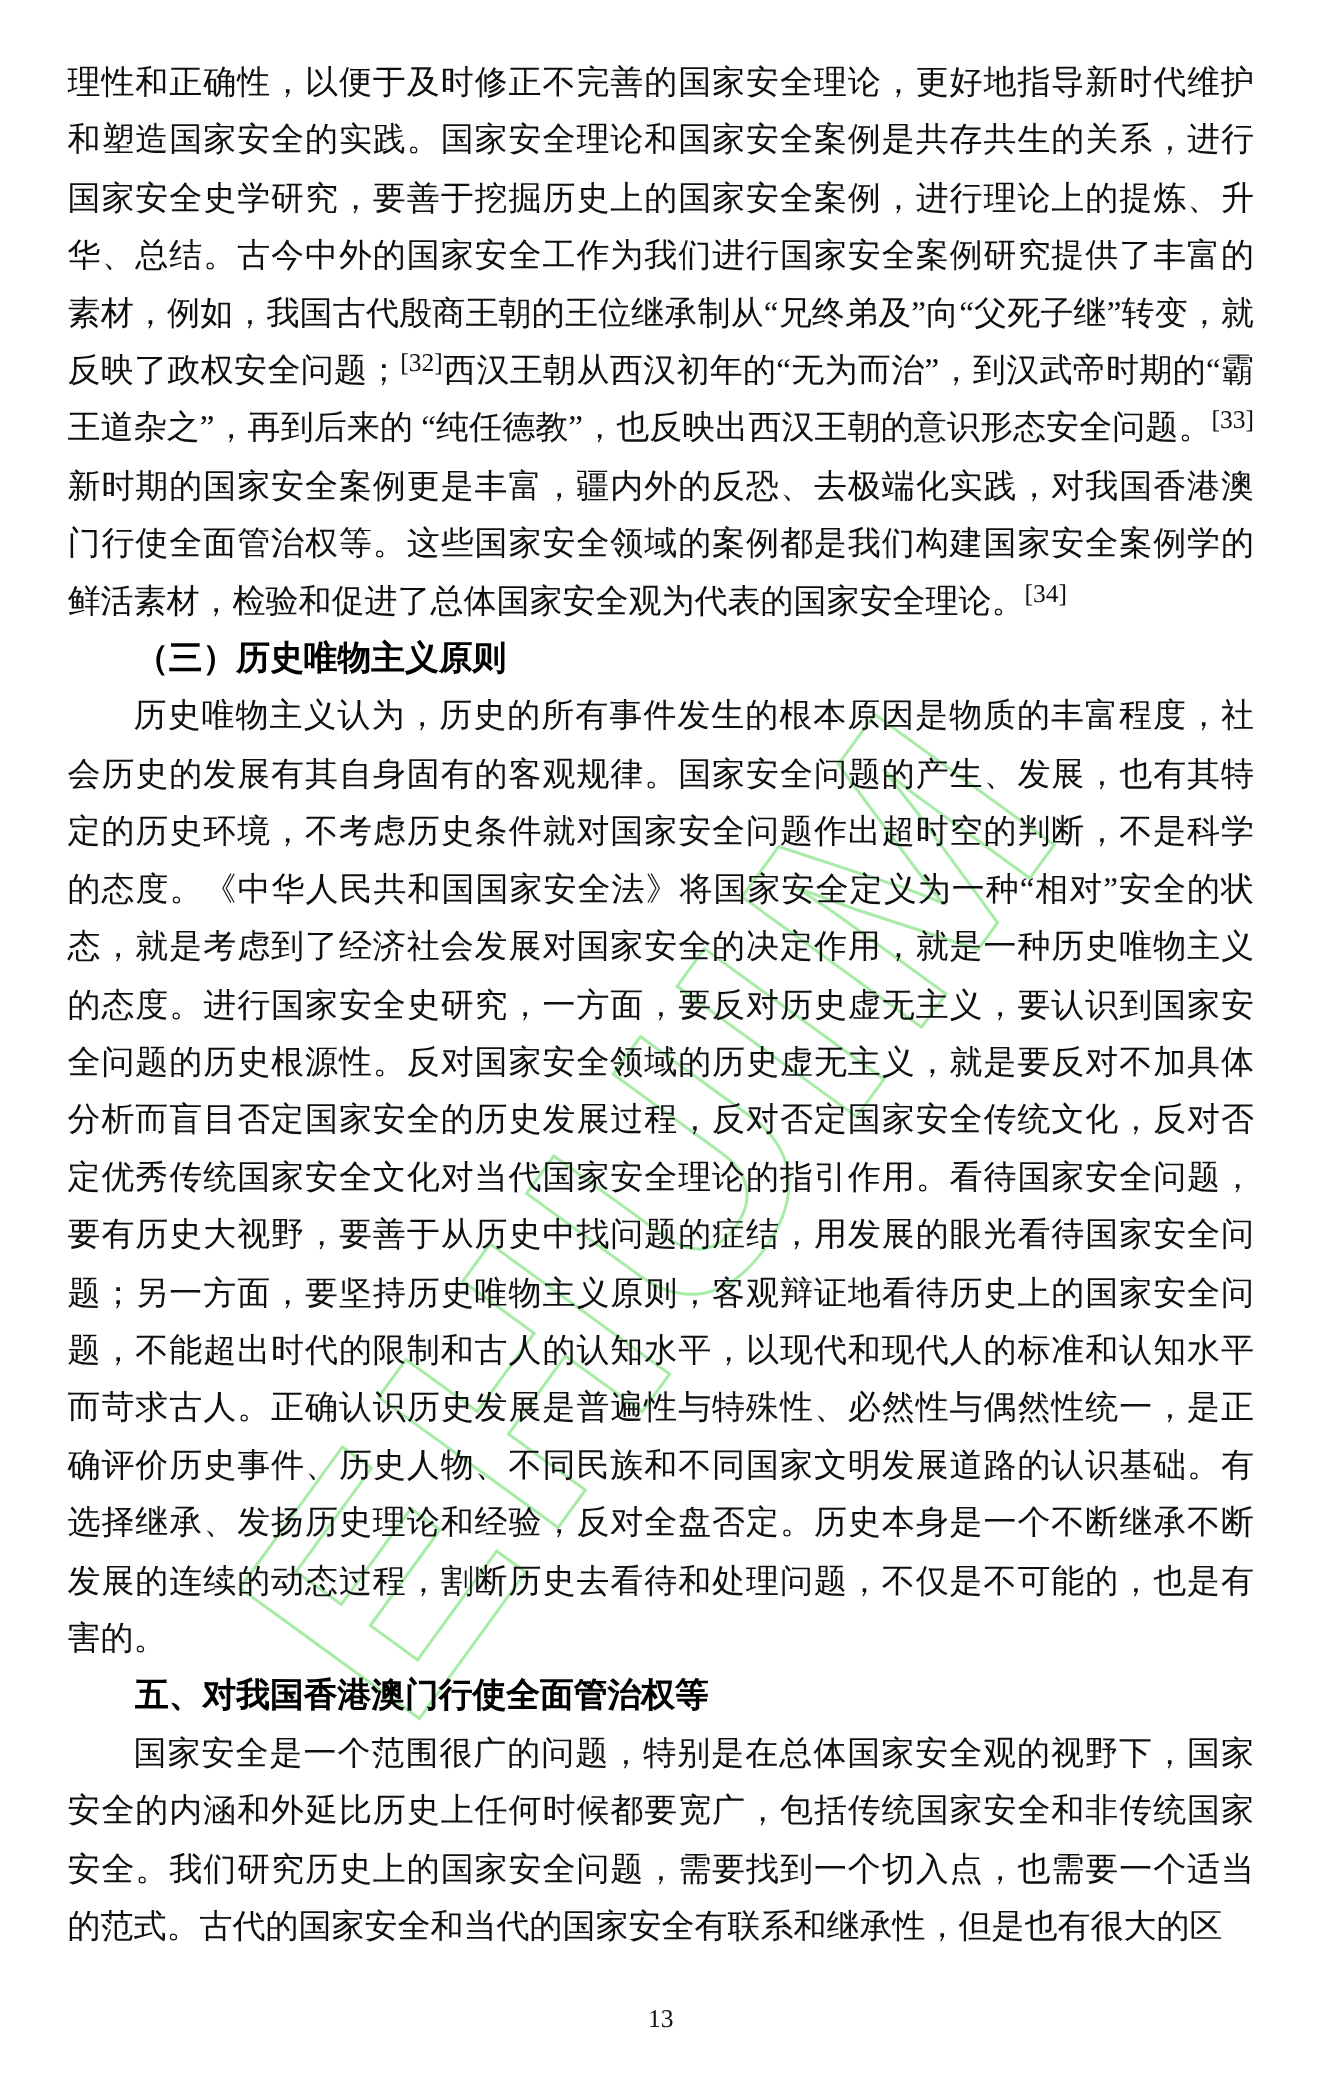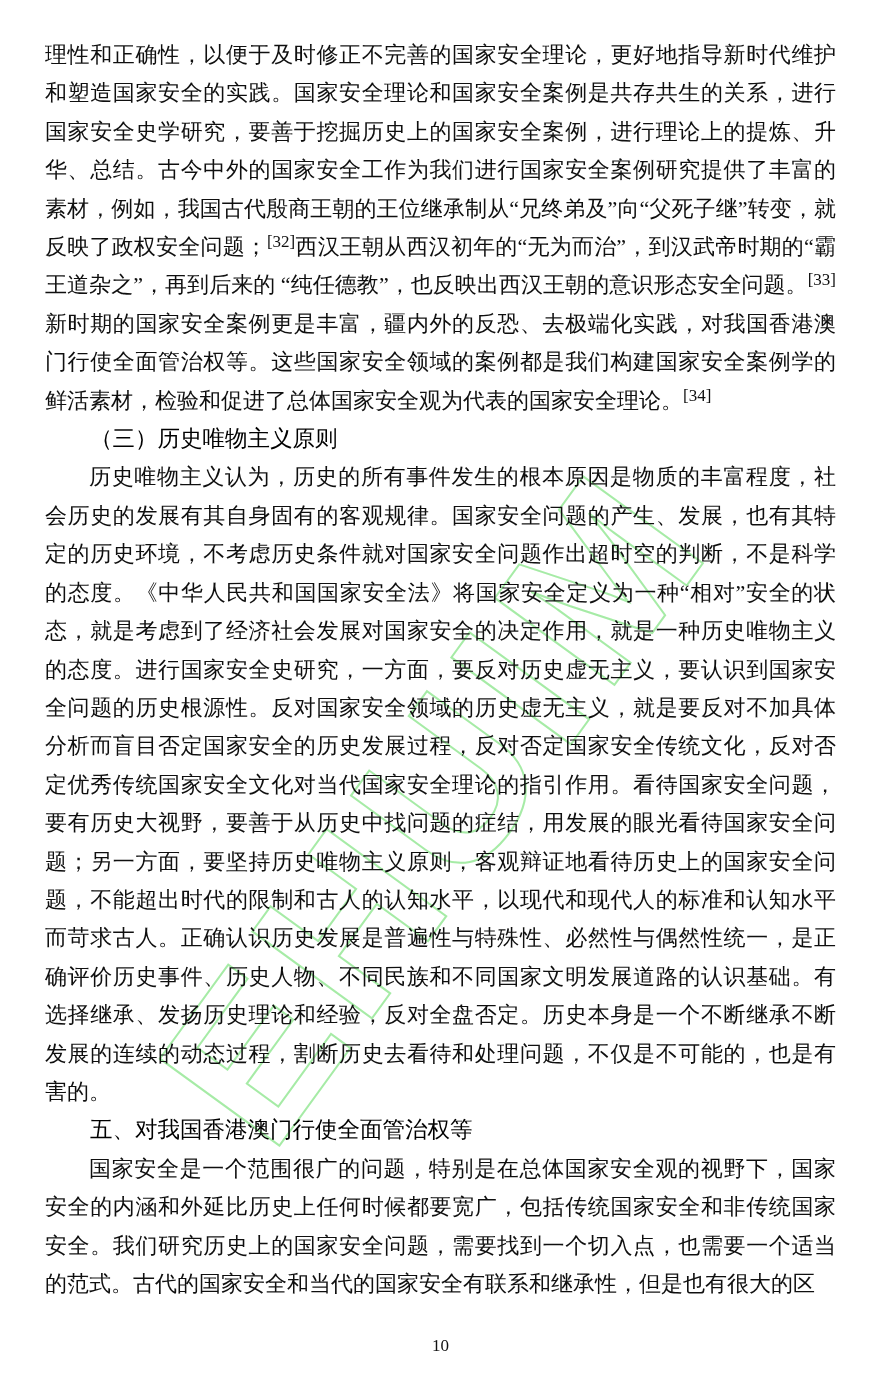--- a/index.html
+++ b/index.html
@@ -41,21 +41,21 @@
     word-break: break-all;
   }
   p.para.indent {
     text-indent: 2em;
   }
   h3.heading {
     margin: 0;
     font-size: 22.5px;
     line-height: 38.4px;
     text-indent: 2em;
-    font-weight: normal;
+    font-weight: bold;
     color: #000000;
     font-family: "Liberation Sans", "DejaVu Sans", sans-serif;
     text-align: left;
   }
   sup.ref {
     font-size: 17px;
     line-height: 0;
     vertical-align: 7px;
     font-family: "Liberation Serif", "DejaVu Serif", serif;
   }
@@ -80,16 +80,16 @@
 
   <main class="content">
       <p class="para"><span>理性和正确性，以便于及时修正不完善的国家安全理论，更好地指导新时代维护和塑造国家安全的实践。国家安全理论和国家安全案例是共存共生的关系，进行国家安全史学研究，要善于挖掘历史上的国家安全案例，进行理论上的提炼、升华、总结。古今中外的国家安全工作为我们进行国家安全案例研究提供了丰富的素材，例如，我国古代殷商王朝的王位继承制从“兄终弟及”向“父死子继”转变，就反映了政权安全问题；</span><sup class="ref">[32]</sup><span>西汉王朝从西汉初年的“无为而治”，到汉武帝时期的“霸王道杂之”，再到后来的 “纯任德教”，也反映出西汉王朝的意识形态安全问题。</span><sup class="ref">[33]</sup><span>新时期的国家安全案例更是丰富，疆内外的反恐、去极端化实践，对我国香港澳门行使全面管治权等。这些国家安全领域的案例都是我们构建国家安全案例学的鲜活素材，检验和促进了总体国家安全观为代表的国家安全理论。</span><sup class="ref">[34]</sup></p>
       <h3 class="heading"><span>（三）历史唯物主义原则</span></h3>
       <p class="para indent"><span>历史唯物主义认为，历史的所有事件发生的根本原因是物质的丰富程度，社会历史的发展有其自身固有的客观规律。国家安全问题的产生、发展，也有其特定的历史环境，不考虑历史条件就对国家安全问题作出超时空的判断，不是科学的态度。《中华人民共和国国家安全法》将国家安全定义为一种“相对”安全的状态，就是考虑到了经济社会发展对国家安全的决定作用，就是一种历史唯物主义的态度。进行国家安全史研究，一方面，要反对历史虚无主义，要认识到国家安全问题的历史根源性。反对国家安全领域的历史虚无主义，就是要反对不加具体分析而盲目否定国家安全的历史发展过程，反对否定国家安全传统文化，反对否定优秀传统国家安全文化对当代国家安全理论的指引作用。看待国家安全问题，要有历史大视野，要善于从历史中找问题的症结，用发展的眼光看待国家安全问题；另一方面，要坚持历史唯物主义原则，客观辩证地看待历史上的国家安全问题，不能超出时代的限制和古人的认知水平，以现代和现代人的标准和认知水平而苛求古人。正确认识历史发展是普遍性与特殊性、必然性与偶然性统一，是正确评价历史事件、历史人物、不同民族和不同国家文明发展道路的认识基础。有选择继承、发扬历史理论和经验，反对全盘否定。历史本身是一个不断继承不断发展的连续的动态过程，割断历史去看待和处理问题，不仅是不可能的，也是有害的。</span></p>
       <h3 class="heading"><span>五、对我国香港澳门行使全面管治权等</span></h3>
       <p class="para indent"><span>国家安全是一个范围很广的问题，特别是在总体国家安全观的视野下，国家安全的内涵和外延比历史上任何时候都要宽广，包括传统国家安全和非传统国家安全。我们研究历史上的国家安全问题，需要找到一个切入点，也需要一个适当的范式。古代的国家安全和当代的国家安全有联系和继承性，但是也有很大的区</span></p>
     </main>
 
   <footer class="footer">
-    <span>10</span>
+    <span>13</span>
   </footer>
 
 </div>
 
 </body></html>

